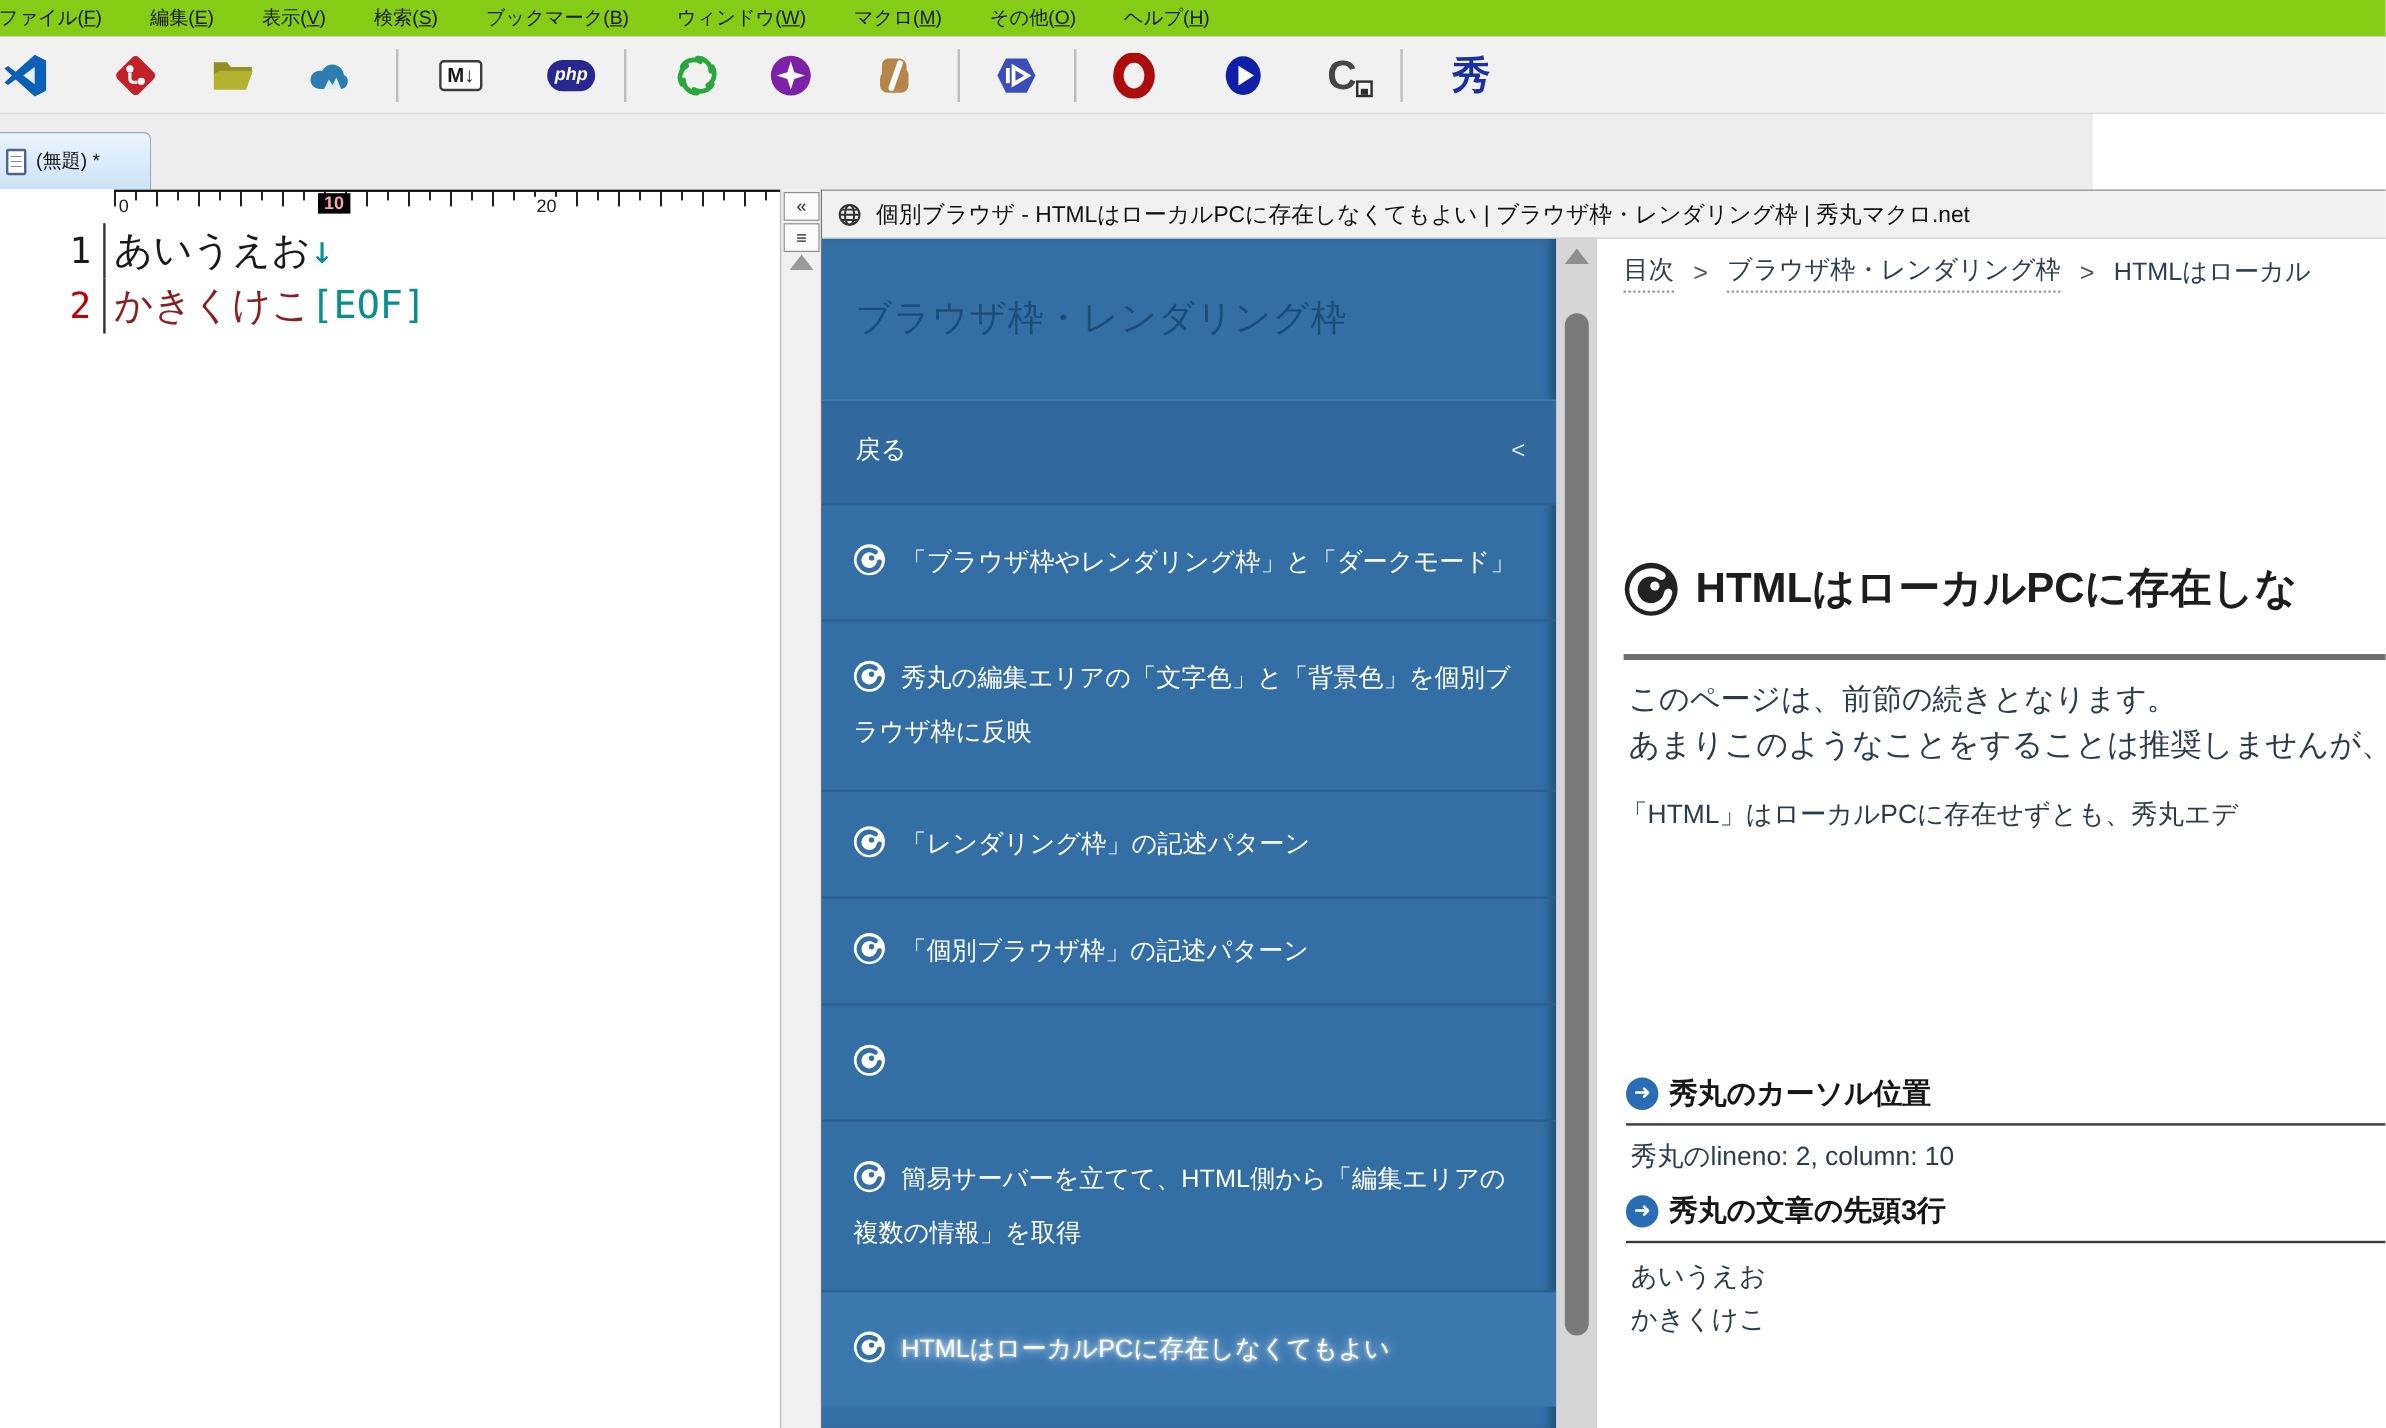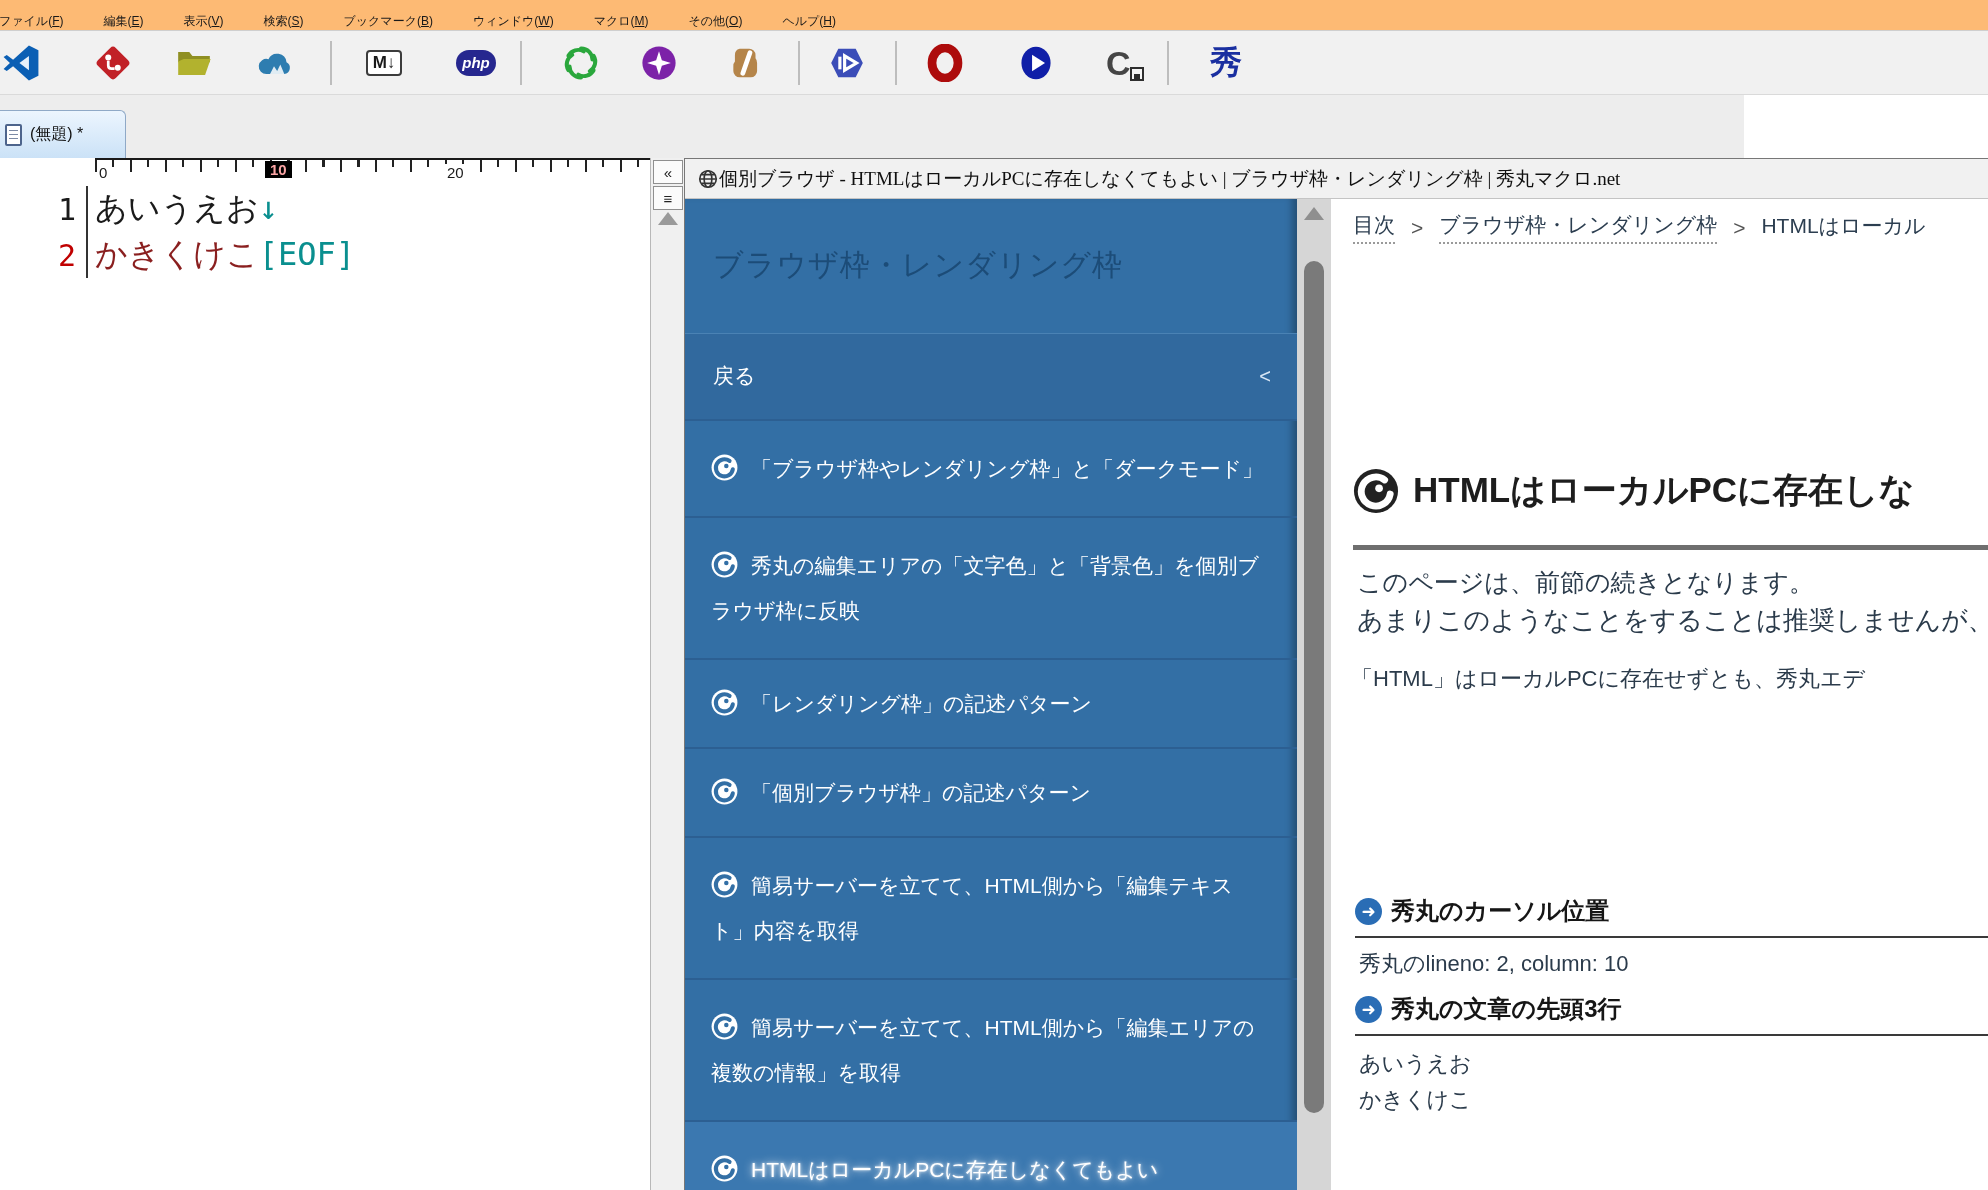--- a/index.html
+++ b/index.html
@@ -2,22 +2,22 @@
 <html><head>
 <meta charset="utf-8">
 <style>
   * { margin:0; padding:0; box-sizing:border-box; }
   html,body { width:1988px; height:1190px; }
   body { position:relative; overflow:hidden; background:#fff;
          font-family:"Liberation Sans","DejaVu Sans",sans-serif; color:#1a1a1a; }
 
   
   .menubar { position:absolute; left:0; top:0; width:1988px; height:31px;
-             background:#fdba74; border-bottom:1px solid #cfcfcf;
-             display:flex; align-items:flex-end; font-size:12px; }
+             background:#84cc16; border-bottom:1px solid #cfcfcf;
+             display:flex; align-items:center; font-size:16px; }
   .mitem { padding:0 13px; margin-left:-14px; white-space:nowrap; cursor:default; }
   .mitem + .mitem { margin-left:14px; }
   .mkey { text-decoration:underline; }
 
   
   .toolbar { position:absolute; left:0; top:31px; width:1988px; height:64px;
              background:#f1f1f1; border-bottom:1px solid #dadada;
              display:flex; align-items:center; }
   .tbtn { width:40px; height:40px; display:flex; align-items:center; justify-content:center; }
   .tbtn svg { width:38px; height:38px; }
@@ -65,22 +65,22 @@
                  background:#f0f0f0; border-left:1px solid #b8b8b8; }
   .sq-btn { position:absolute; left:2px; width:30px; height:24px; background:#fbfbfb; border:1px solid #8f8f8f;
             font-size:15px; display:flex; align-items:center; justify-content:center; color:#222; }
   .tri-up { position:absolute; left:7px; width:0; height:0; border-left:10px solid transparent;
             border-right:10px solid transparent; border-bottom:13px solid #9a9a9a; }
 
   
   .browser { position:absolute; left:684px; top:158px; width:1304px; height:1032px;
              border-left:1px solid #777; border-top:1px solid #777; background:#fff; }
   .btitle { position:absolute; left:0; top:0; right:0; height:40px; background:#f1f1f1;
-            border-bottom:1px solid #c4c4c4; display:flex; align-items:center; gap:0;
-            padding:0 12px; font-size:19px; color:#101010; white-space:nowrap; overflow:hidden;font-family:Liberation Serif, serif; }
+            border-bottom:1px solid #c4c4c4; display:flex; align-items:center; gap:11px;
+            padding:0 12px; font-size:19px; color:#101010; white-space:nowrap; overflow:hidden; }
   .globe svg { width:22px; height:22px; display:block; }
 
   
   .sidebar { position:absolute; left:0; top:40px; width:612px; bottom:0; background:#336fa5; color:#fff;
              box-shadow:inset -9px 0 7px -4px rgba(0,0,0,.28); overflow:hidden; }
   .sb-header { height:134px; padding:46px 28px 0; font-size:30px; color:#1c4c78; letter-spacing:1px; }
   .sb-back { height:86px; line-height:84px; background:#31699e; border-top:1px solid #4a82b4;
              padding:0 26px 0 28px; font-size:21px; }
   .sb-back .chev { float:right; color:#d9e7f5; font-size:20px; }
   .sb-item { padding:25px 22px 25px 26px; font-size:21px; line-height:45px;
@@ -302,21 +302,21 @@
             <circle cx="12" cy="12" r="11.5" fill="#fff"></circle>
             <path d="M16.5 6.2 A7.6 7.6 0 1 0 19.4 13.6" fill="none" stroke="#336fa5" stroke-width="3.6" stroke-linecap="round"></path>
             <circle cx="13.6" cy="10.6" r="2" fill="#336fa5"></circle>
           </svg></span><span>「個別ブラウザ枠」の記述パターン</span>
     </div>
     <div class="sb-item">
       <span class="swirl"><svg viewBox="0 0 24 24">
             <circle cx="12" cy="12" r="11.5" fill="#fff"></circle>
             <path d="M16.5 6.2 A7.6 7.6 0 1 0 19.4 13.6" fill="none" stroke="#336fa5" stroke-width="3.6" stroke-linecap="round"></path>
             <circle cx="13.6" cy="10.6" r="2" fill="#336fa5"></circle>
-          </svg></span><span>簡易サーバーを立てて、HTML側から「編集テキスト」内容を取得</span>
+          </svg></span>
     </div>
     <div class="sb-item">
       <span class="swirl"><svg viewBox="0 0 24 24">
             <circle cx="12" cy="12" r="11.5" fill="#fff"></circle>
             <path d="M16.5 6.2 A7.6 7.6 0 1 0 19.4 13.6" fill="none" stroke="#336fa5" stroke-width="3.6" stroke-linecap="round"></path>
             <circle cx="13.6" cy="10.6" r="2" fill="#336fa5"></circle>
           </svg></span><span>簡易サーバーを立てて、HTML側から「編集エリアの複数の情報」を取得</span>
     </div>
     <div class="sb-item active">
       <span class="swirl"><svg viewBox="0 0 24 24">

